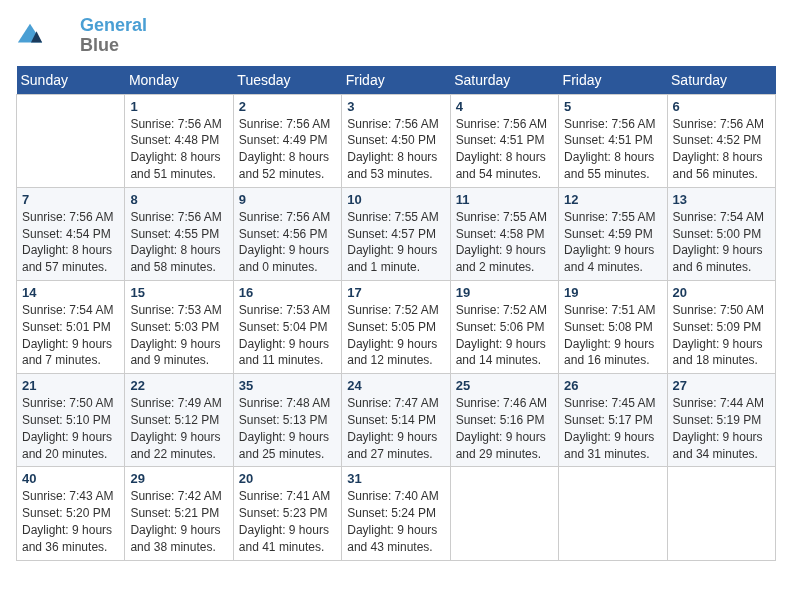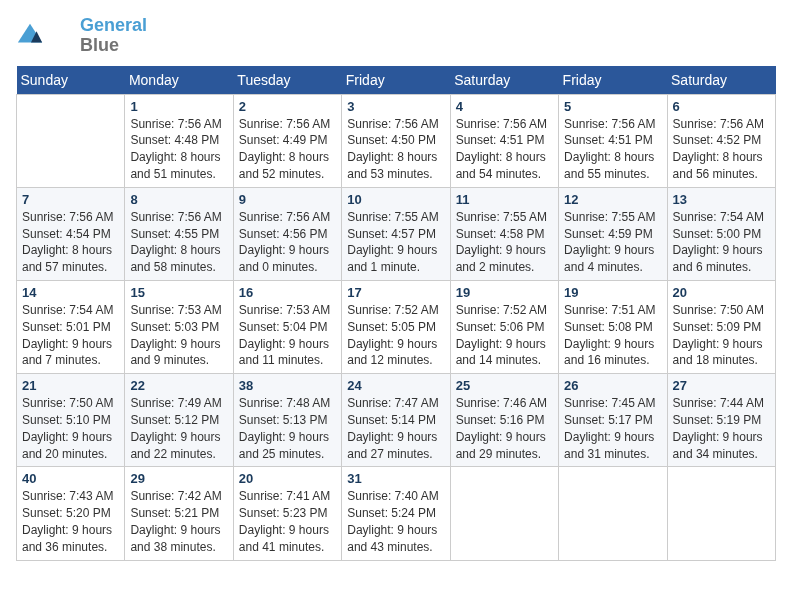--- a/index.html
+++ b/index.html
@@ -211,21 +211,21 @@
       <tr>
         <td>
           <span class="day-number">21</span>
           <div class="day-info">Sunrise: 7:50 AM<br>Sunset: 5:10 PM<br>Daylight: 9 hours and 20 minutes.</div>
         </td>
         <td>
           <span class="day-number">22</span>
           <div class="day-info">Sunrise: 7:49 AM<br>Sunset: 5:12 PM<br>Daylight: 9 hours and 22 minutes.</div>
         </td>
         <td>
-          <span class="day-number">38</span>
+          <span class="day-number">35</span>
           <div class="day-info">Sunrise: 7:48 AM<br>Sunset: 5:13 PM<br>Daylight: 9 hours and 25 minutes.</div>
         </td>
         <td>
           <span class="day-number">24</span>
           <div class="day-info">Sunrise: 7:47 AM<br>Sunset: 5:14 PM<br>Daylight: 9 hours and 27 minutes.</div>
         </td>
         <td>
           <span class="day-number">25</span>
           <div class="day-info">Sunrise: 7:46 AM<br>Sunset: 5:16 PM<br>Daylight: 9 hours and 29 minutes.</div>
         </td>

